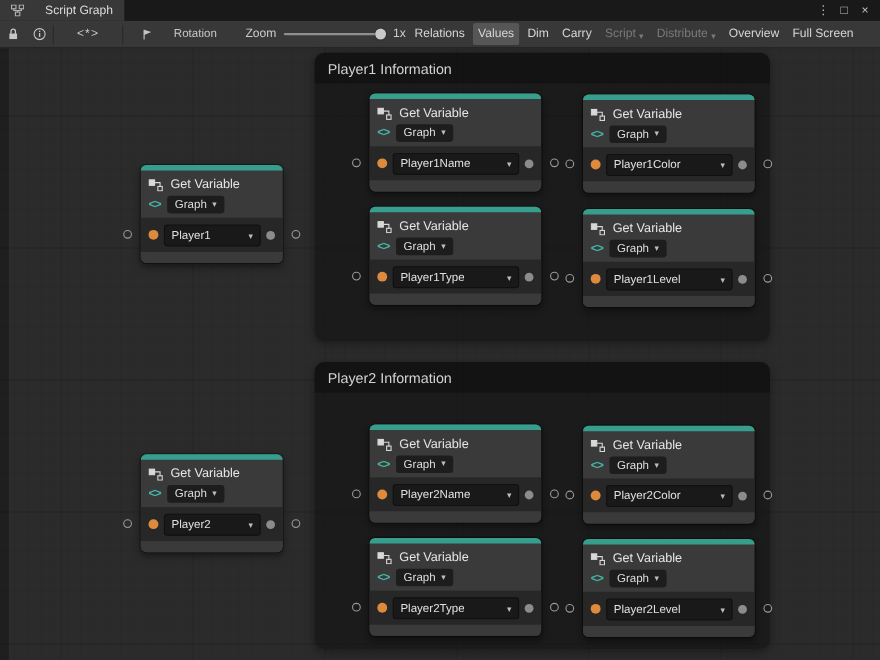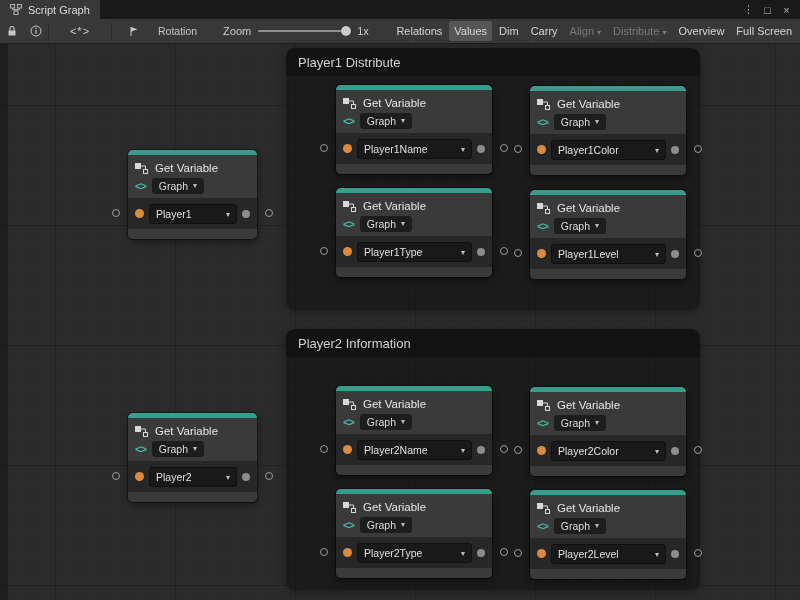--- a/index.html
+++ b/index.html
@@ -8,21 +8,21 @@
     position:relative; width:800px; height:600px; overflow:hidden;
     font-family:"Liberation Sans", sans-serif; color:#d4d4d4;
     background:#2b2b2b;
   }
   
   .tabbar {
     position:absolute; left:0; top:0; width:800px; height:19px;
     background:#191919; display:flex; align-items:stretch;
   }
   .tab {
-    display:flex; align-items:center; gap:6px; padding:0 10px;
+    display:flex; align-items:center; gap:19px; padding:0 10px;
     background:#383838; color:#dcdcdc; font-size:11px;
   }
   .win-controls {
     margin-left:auto; display:flex; align-items:center; gap:4px; padding-right:6px;
   }
   .win-controls span {
     width:15px; text-align:center; font-size:11px; color:#bdbdbd; cursor:default;
   }
   
   .toolbar {
@@ -38,21 +38,21 @@
     width:62px; height:25px; display:flex; align-items:center; justify-content:center;
     color:#cfcfcf; letter-spacing:1px; font-size:11px;
   }
   .tb-rotation { display:flex; align-items:center; gap:19px; margin-left:16px; color:#c6c6c6; font-size:10.5px; }
   .tb-zoom { display:flex; align-items:center; gap:7px; margin-left:26px; }
   .zoom-track { position:relative; width:92px; height:2px; background:#8f8f8f; border-radius:1px; }
   .zoom-knob {
     position:absolute; top:-4px; left:83px; width:10px; height:10px;
     background:#c9c9c9; border-radius:50%; box-shadow:0 0 1px #000;
   }
-  .tb-buttons { margin-left:auto; display:flex; align-items:center; height:25px; padding-right:2px; }
+  .tb-buttons { margin-left:auto; display:flex; align-items:center; height:25px; padding-right:18px; }
   .tb-btn {
     padding:4px 5px; margin:0 1px; border-radius:2px; white-space:nowrap;
     color:#d6d6d6; font-size:11px; display:flex; align-items:center; gap:3px;
   }
   .tb-btn.active { background:#565656; }
   .tb-btn.disabled { color:#7a7a7a; }
   .tb-btn .arr { font-size:8px; position:relative; top:1px; }
   
   .canvas {
     position:absolute; left:0; top:44px; width:800px; height:556px;
@@ -175,40 +175,40 @@
         <div class="tb-btn active">
           <span>Values</span>
         </div>
         <div class="tb-btn">
           <span>Dim</span>
         </div>
         <div class="tb-btn">
           <span>Carry</span>
         </div>
         <div class="tb-btn disabled">
-          <span>Align</span>
+          <span>Script</span>
           <span class="arr">▾</span>
         </div>
         <div class="tb-btn disabled">
           <span>Distribute</span>
           <span class="arr">▾</span>
         </div>
         <div class="tb-btn">
           <span>Overview</span>
         </div>
         <div class="tb-btn">
           <span>Full Screen</span>
         </div>
       </div>
   </div>
 
   <div class="canvas" id="canvas">
     <div class="edge-strip"></div>
   <div class="group" style="left: 286px; top: 4px; width: 414px; height: 262px;">
-        <div class="group-title">Player1 Distribute</div>
+        <div class="group-title">Player1 Information</div>
       </div>
       <div class="group" style="left: 286px; top: 285px; width: 414px; height: 261px;">
         <div class="group-title">Player2 Information</div>
       </div>
       <div class="node" style="left: 114px; top: 106px; width: 129px;">
         <div class="accent" style="background: rgb(55, 158, 142);"></div>
         <div class="nhead">
           <svg width="14" height="12" viewBox="0 0 14 12">
             <rect x="0.5" y="1.5" width="5" height="5" fill="#d8d8d8" stroke="#d8d8d8"></rect>
             <path d="M5.5 4 H10.5 V8" stroke="#d8d8d8" fill="none"></path>

